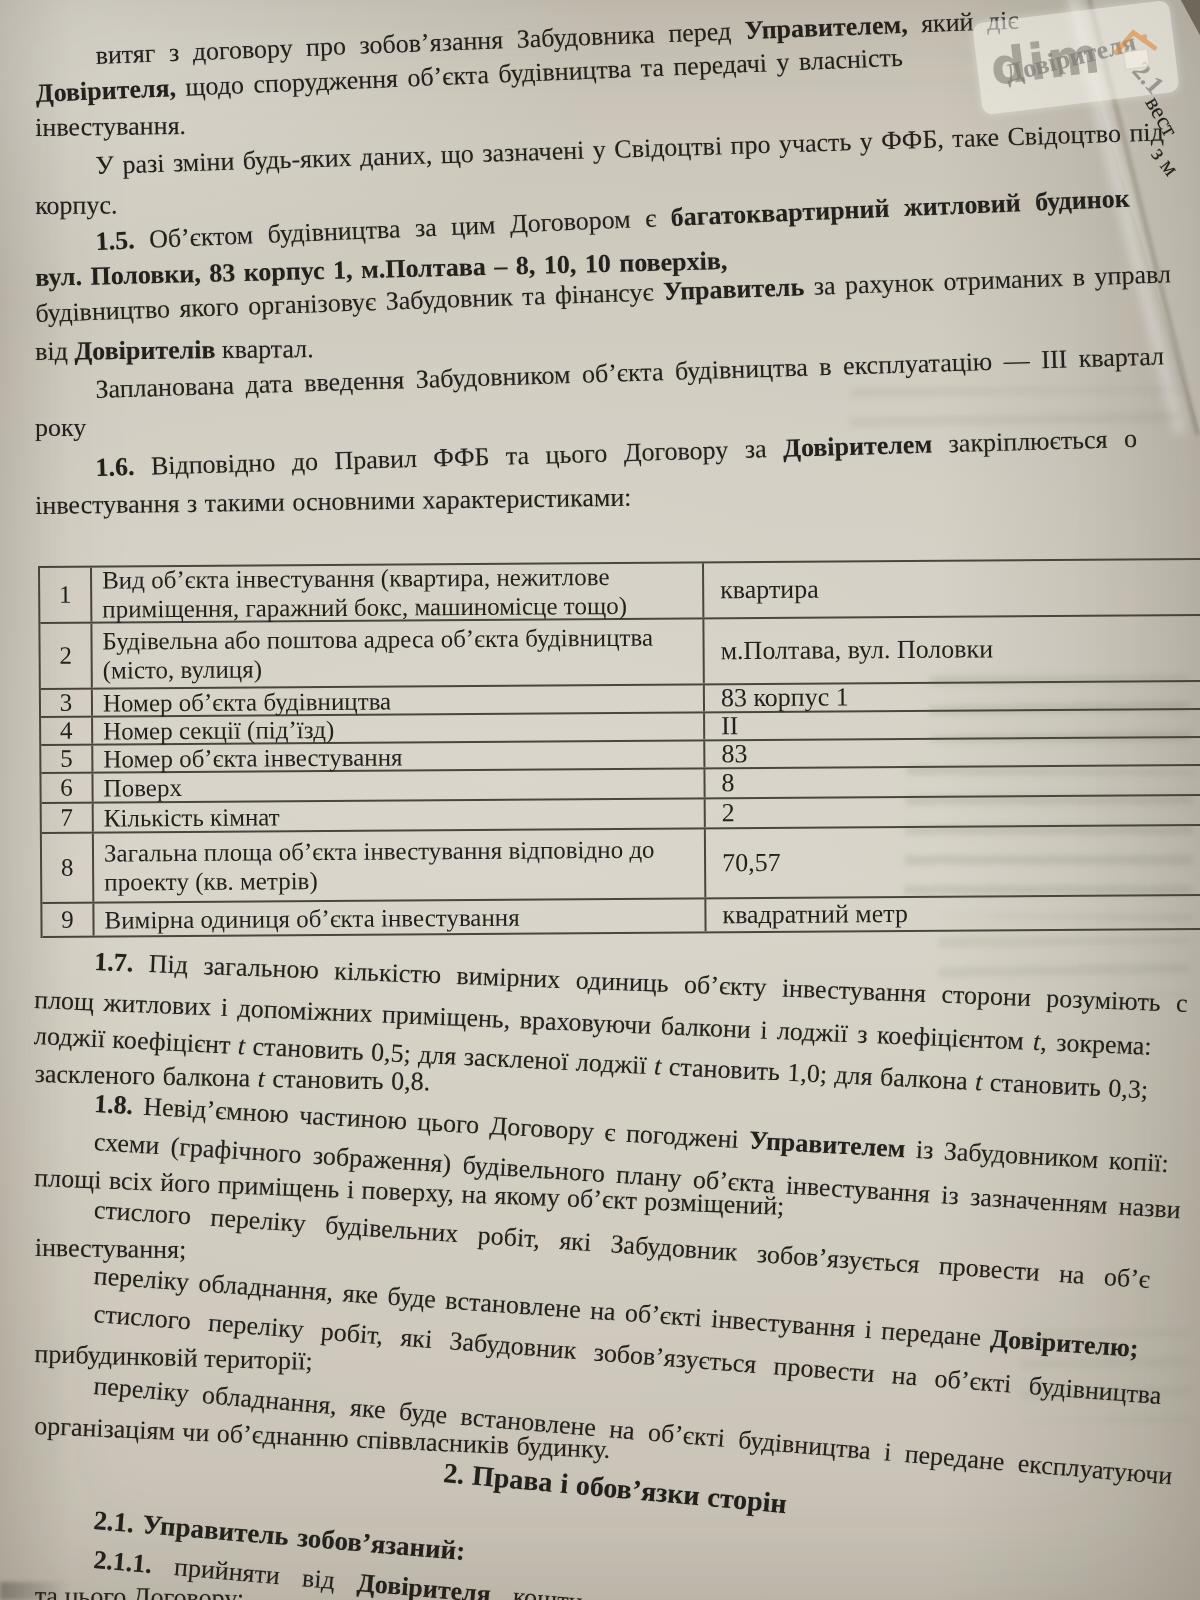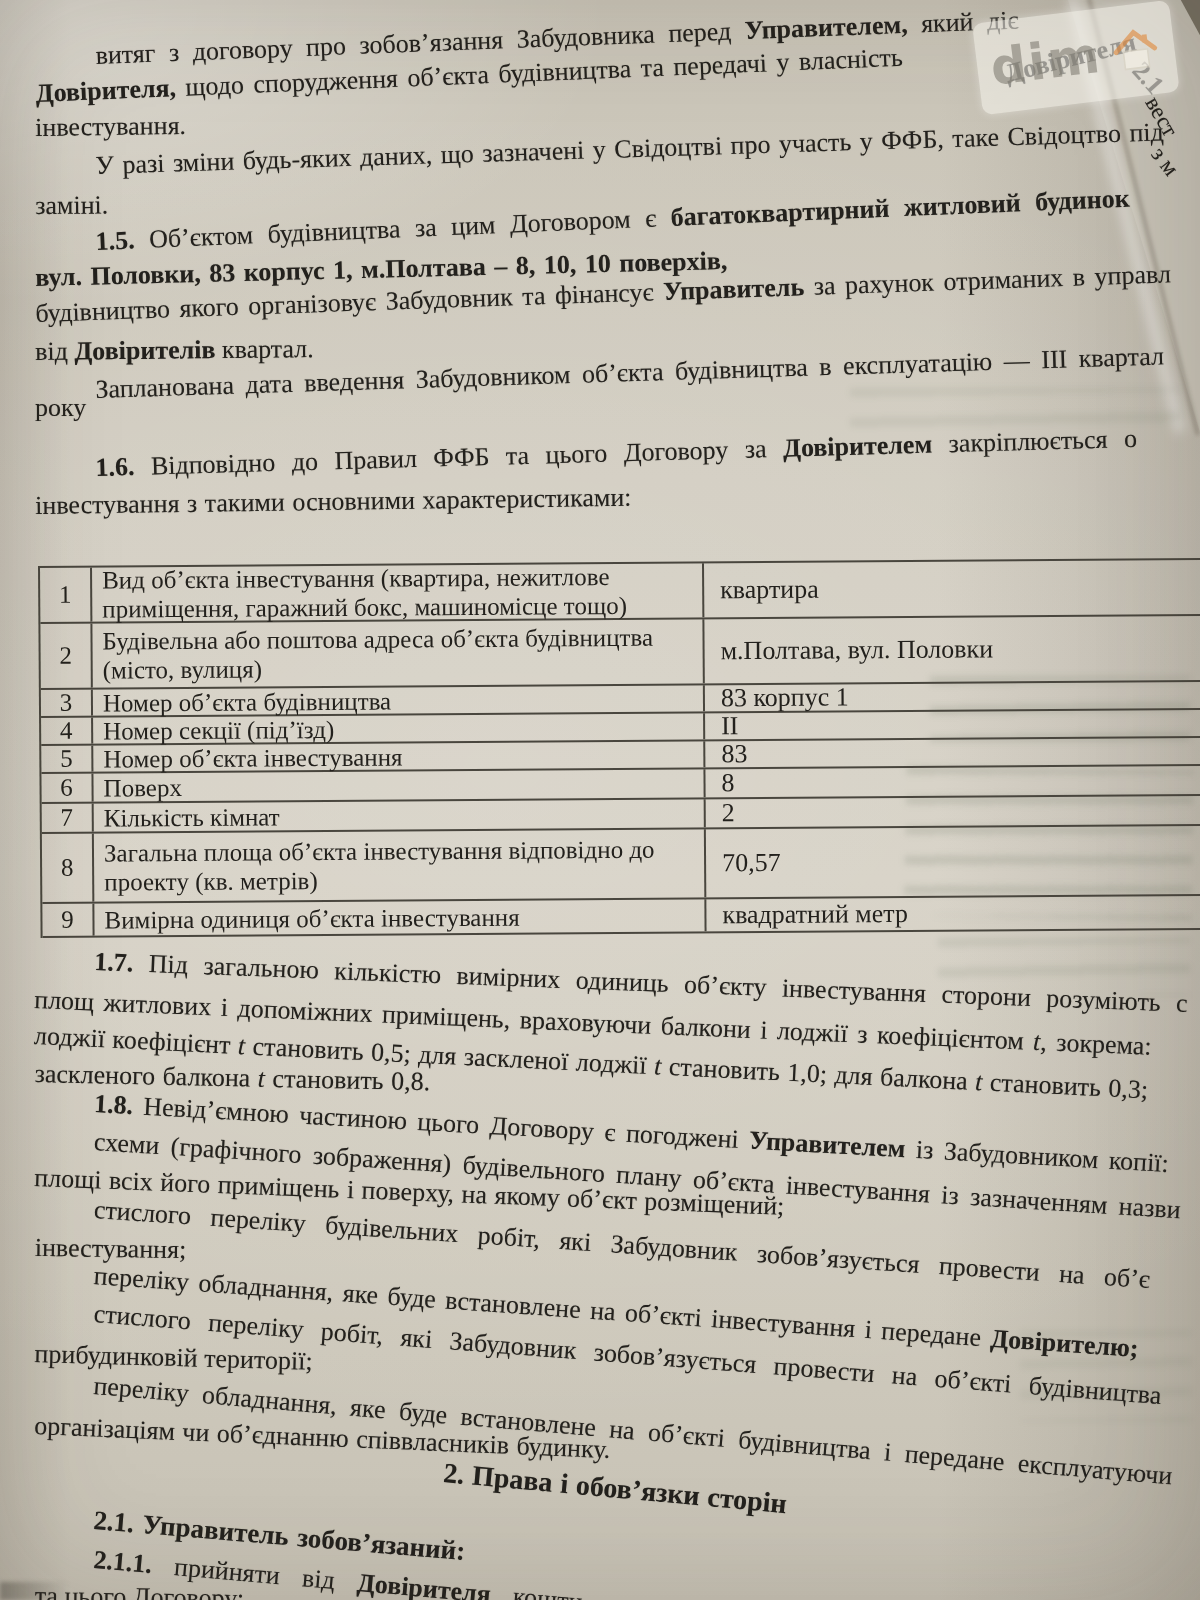--- a/index.html
+++ b/index.html
@@ -68,27 +68,27 @@
   <div class="bleed" style="left:930px;top:676px;width:260px;height:66px"></div>
   <div class="bleed" style="left:905px;top:768px;width:288px;height:150px;transform:rotate(1deg)"></div>
   <div class="bleed" style="left:938px;top:938px;width:252px;height:58px;opacity:.7"></div>
   <div class="bleed" style="left:1020px;top:1330px;width:172px;height:92px;opacity:.45"></div>
 
   <div id="lines">
       <div class="line" style="left: 95px; top: 40px; transform: rotate(-2.2deg); word-spacing: 7px;"><span>витяг з договору про зобов’язання Забудовника перед </span><span class="b">Управителем,</span><span> який діє</span></div>
       <div class="line" style="left: 35px; top: 78px; transform: rotate(-2.4deg); word-spacing: 3px;"><span class="b">Довірителя,</span><span> щодо спорудження об’єкта будівництва та передачі у власність</span></div>
       <div class="line" style="left: 35px; top: 112px; transform: rotate(-0.8deg);"><span>інвестування.</span></div>
       <div class="line" style="left: 95px; top: 150px; transform: rotate(-1.8deg); word-spacing: 2px;"><span>У разі зміни будь-яких даних, що зазначені у Свідоцтві про участь у ФФБ, таке Свідоцтво під</span></div>
-      <div class="line" style="left: 35px; top: 190px; transform: rotate(-0.4deg);"><span>заміні.</span></div>
+      <div class="line" style="left: 35px; top: 190px; transform: rotate(-0.4deg);"><span>корпус.</span></div>
       <div class="line" style="left: 95px; top: 226px; transform: rotate(-2.4deg); word-spacing: 8px;"><span class="b">1.5.</span><span> Об’єктом будівництва за цим Договором є </span><span class="b">багатоквартирний житловий будинок</span></div>
       <div class="line" style="left: 35px; top: 262px; transform: rotate(-1.4deg); word-spacing: 2px;"><span class="b">вул. Половки, 83 корпус 1, м.Полтава – 8, 10, 10 поверхів,</span></div>
       <div class="line" style="left: 35px; top: 298px; transform: rotate(-2deg); word-spacing: 3px;"><span>будівництво якого організовує Забудовник та фінансує </span><span class="b">Управитель</span><span> за рахунок отриманих в управл</span></div>
       <div class="line" style="left: 35px; top: 336px; transform: rotate(-0.6deg);"><span>від </span><span class="b">Довірителів</span><span> квартал.</span></div>
       <div class="line" style="left: 95px; top: 374px; transform: rotate(-1.8deg); word-spacing: 5px;"><span>Запланована дата введення Забудовником об’єкта будівництва в експлуатацію — ІІІ квартал</span></div>
-      <div class="line" style="left: 35px; top: 392px; transform: rotate(0deg);"><span>року</span></div>
+      <div class="line" style="left: 35px; top: 412px; transform: rotate(0deg);"><span>року</span></div>
       <div class="line" style="left: 95px; top: 452px; transform: rotate(-1.6deg); word-spacing: 10px;"><span class="b">1.6.</span><span> Відповідно до Правил ФФБ та цього Договору за </span><span class="b">Довірителем</span><span> закріплюється о</span></div>
       <div class="line" style="left: 35px; top: 490px; transform: rotate(-0.8deg); word-spacing: 1px;"><span>інвестування з такими основними характеристиками:</span></div>
       <div class="line" style="left: 95px; top: 946px; transform: rotate(2.2deg); word-spacing: 9px;"><span class="b">1.7.</span><span> Під загальною кількістю вимірних одиниць об’єкту інвестування сторони розуміють с</span></div>
       <div class="line" style="left: 35px; top: 984px; transform: rotate(2.4deg); word-spacing: 3px;"><span>площ житлових і допоміжних приміщень, враховуючи балкони і лоджії з коефіцієнтом </span><span class="i">t</span><span>, зокрема:</span></div>
       <div class="line" style="left: 35px; top: 1020px; transform: rotate(2.8deg); word-spacing: 1px;"><span>лоджії коефіцієнт </span><span class="i">t</span><span> становить 0,5; для заскленої лоджії </span><span class="i">t</span><span> становить 1,0; для балкона </span><span class="i">t</span><span> становить 0,3;</span></div>
       <div class="line" style="left: 35px; top: 1058px; transform: rotate(1.2deg); word-spacing: 1px;"><span>заскленого балкона </span><span class="i">t</span><span> становить 0,8.</span></div>
       <div class="line" style="left: 95px; top: 1088px; transform: rotate(3.2deg); word-spacing: 4px;"><span class="b">1.8.</span><span> Невід’ємною частиною цього Договору є погоджені </span><span class="b">Управителем</span><span> із Забудовником копії:</span></div>
       <div class="line" style="left: 95px; top: 1126px; transform: rotate(3.6deg); word-spacing: 5px;"><span>схеми (графічного зображення) будівельного плану об’єкта інвестування із зазначенням назви</span></div>
       <div class="line" style="left: 35px; top: 1162px; transform: rotate(2.2deg); word-spacing: 1px;"><span>площі всіх його приміщень і поверху, на якому об’єкт розміщений;</span></div>
       <div class="line" style="left: 95px; top: 1194px; transform: rotate(3.8deg); word-spacing: 13px;"><span>стислого переліку будівельних робіт, які Забудовник зобов’язується провести на об’є</span></div>

